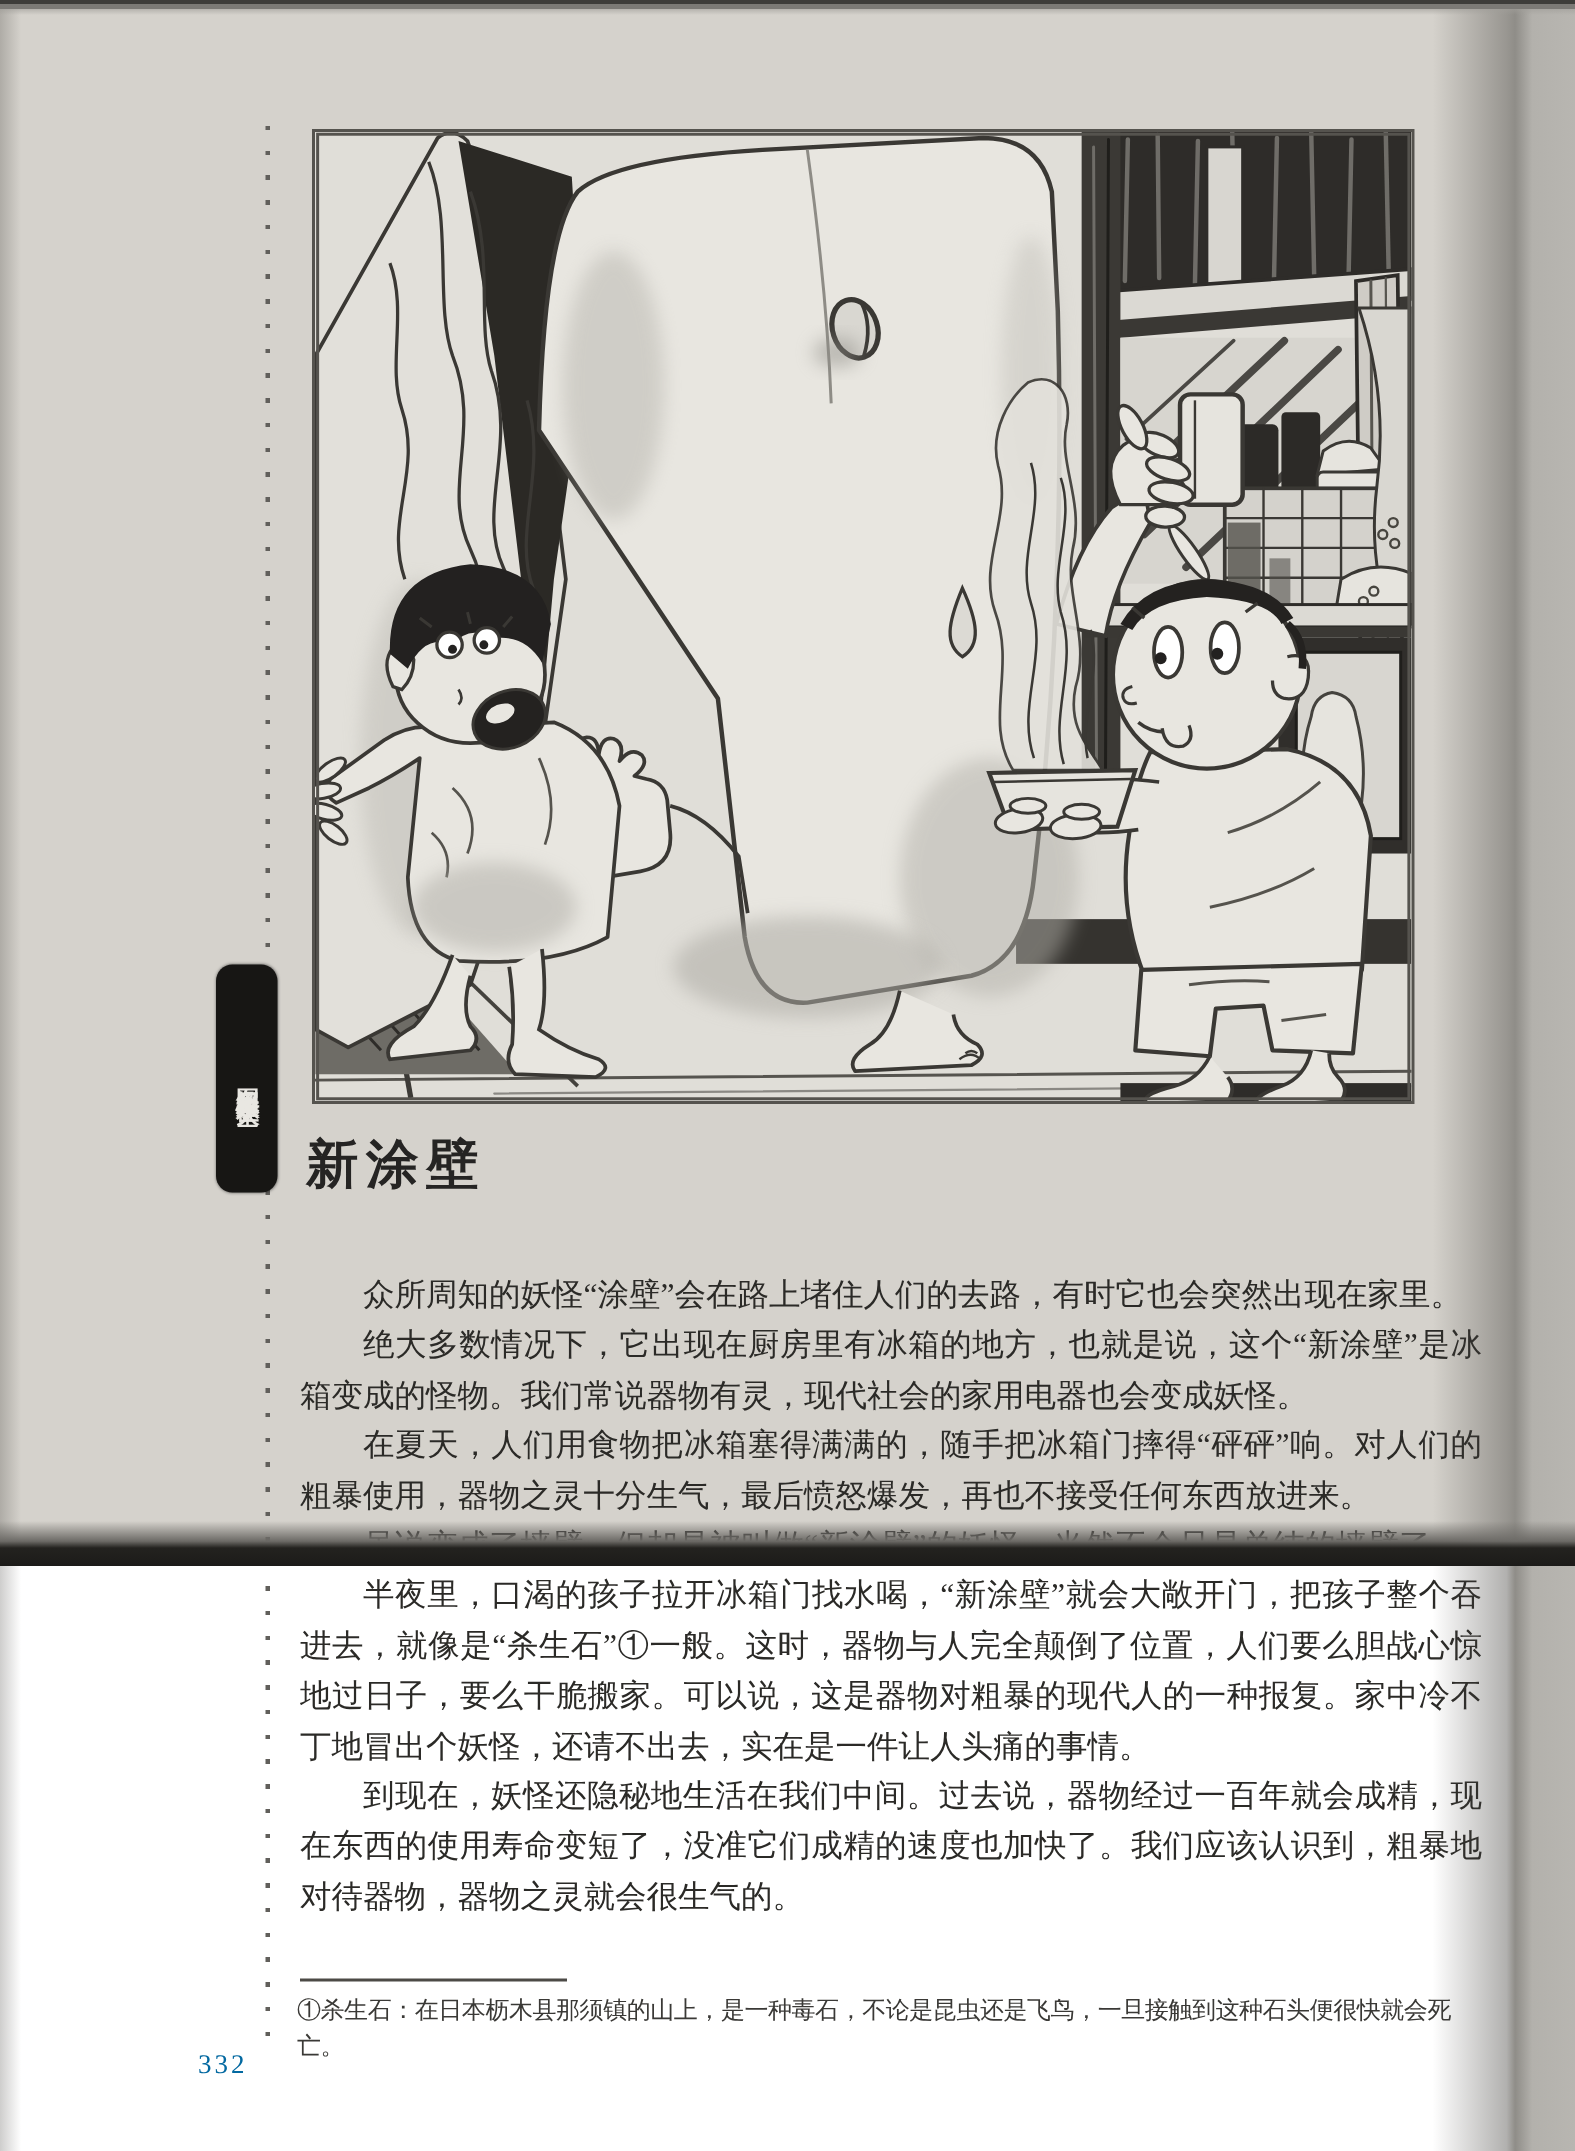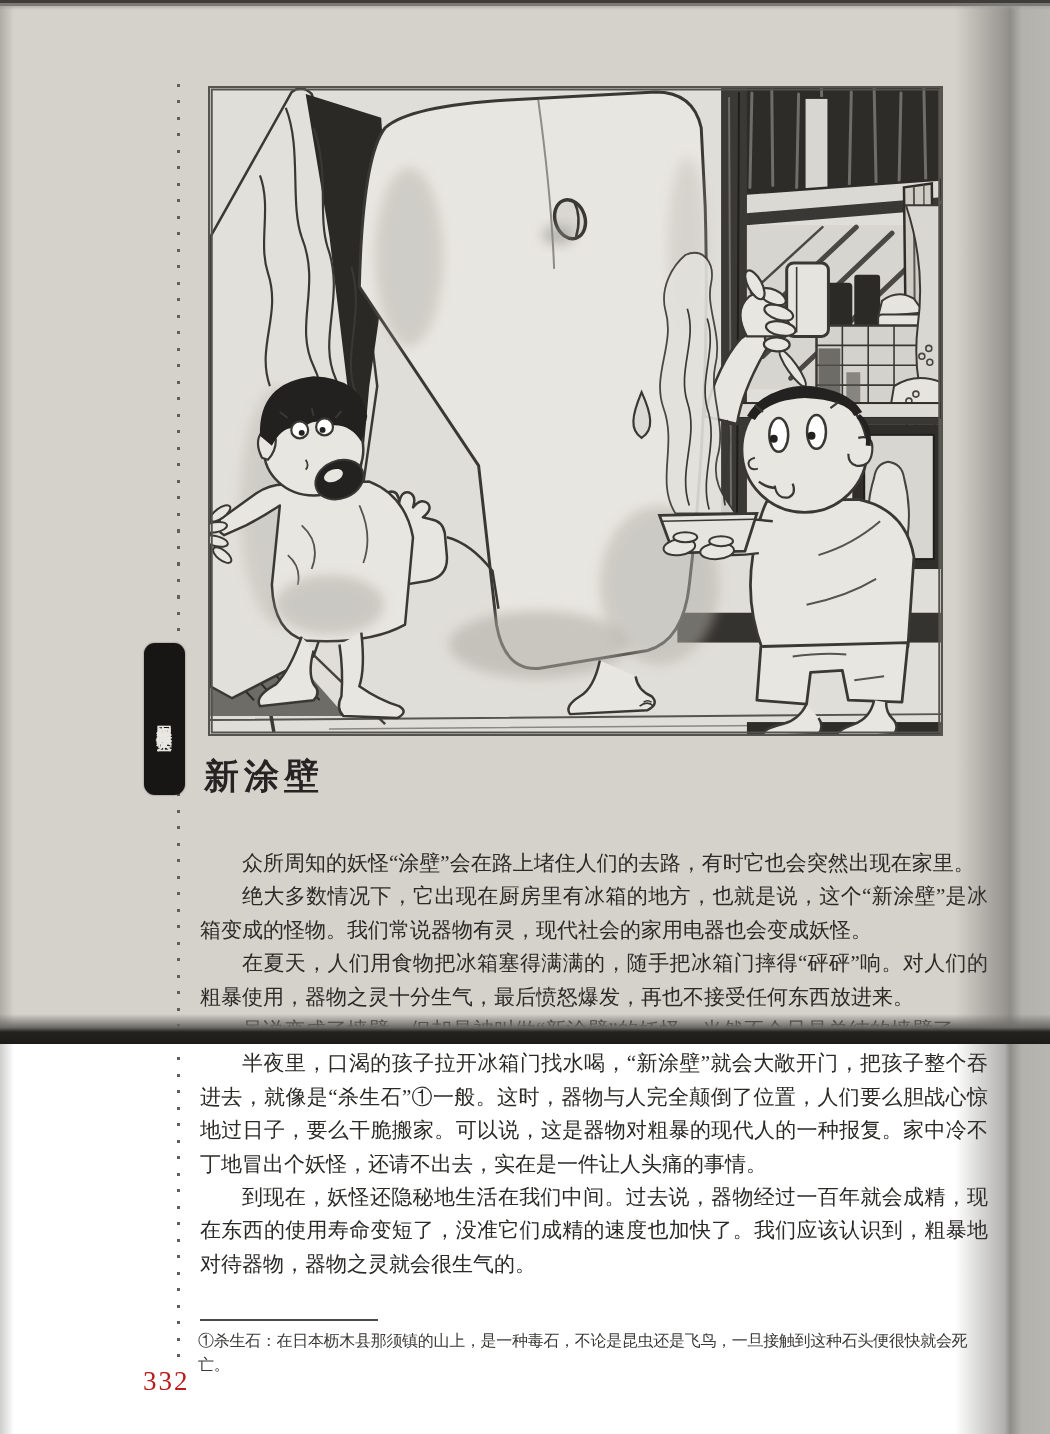--- a/index.html
+++ b/index.html
@@ -36,22 +36,22 @@
 
   .body-text{position:absolute;left:200px;top:847px;width:788px;
     font-size:21px;line-height:33.4px;color:#2b2a27;text-align:justify;}
   .body-text p{margin:0;text-indent:2em;}
 
   .footnote-rule{position:absolute;left:200px;top:1319px;width:178px;height:0;
     border-top:2px solid #4c4a46;}
   .footnote{position:absolute;left:198px;top:1329px;width:794px;
     font-size:16px;line-height:24px;color:#3a3936;letter-spacing:-0.3px;}
 
-  .page-number{position:absolute;left:143px;top:1366px;
-    font-size:27px;letter-spacing:2px;color:#b91c1c;}
+  .page-number{position:absolute;left:132px;top:1366px;
+    font-size:18px;letter-spacing:2px;color:#0369a1;}
 </style>
 </head>
 <body>
 
 <div class="page">
 
   <div class="dotted-line"></div>
 
   <div class="sidebar-tab">
     <span>图解日本妖怪大全</span>

